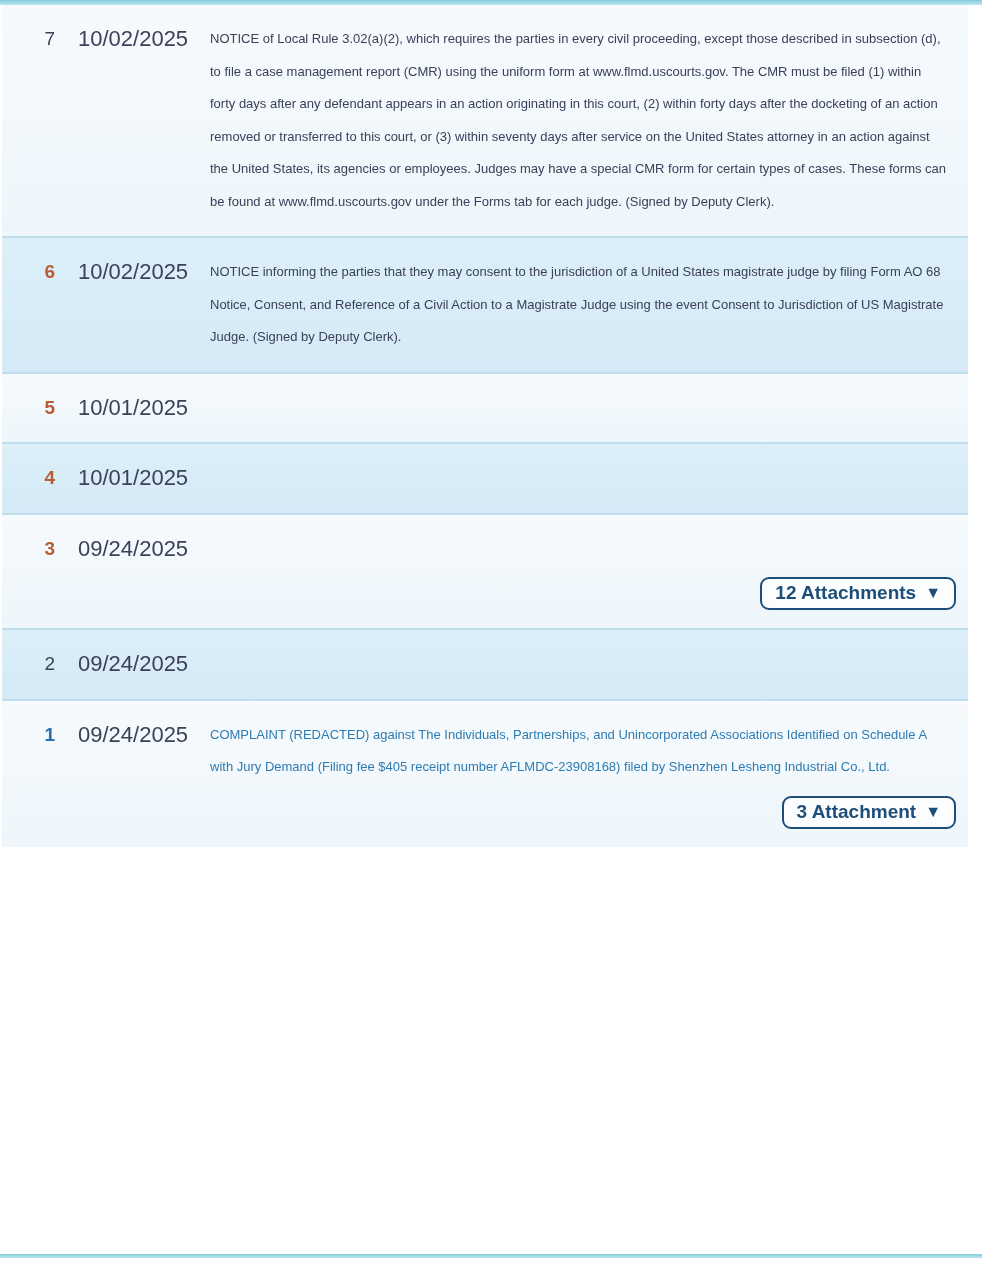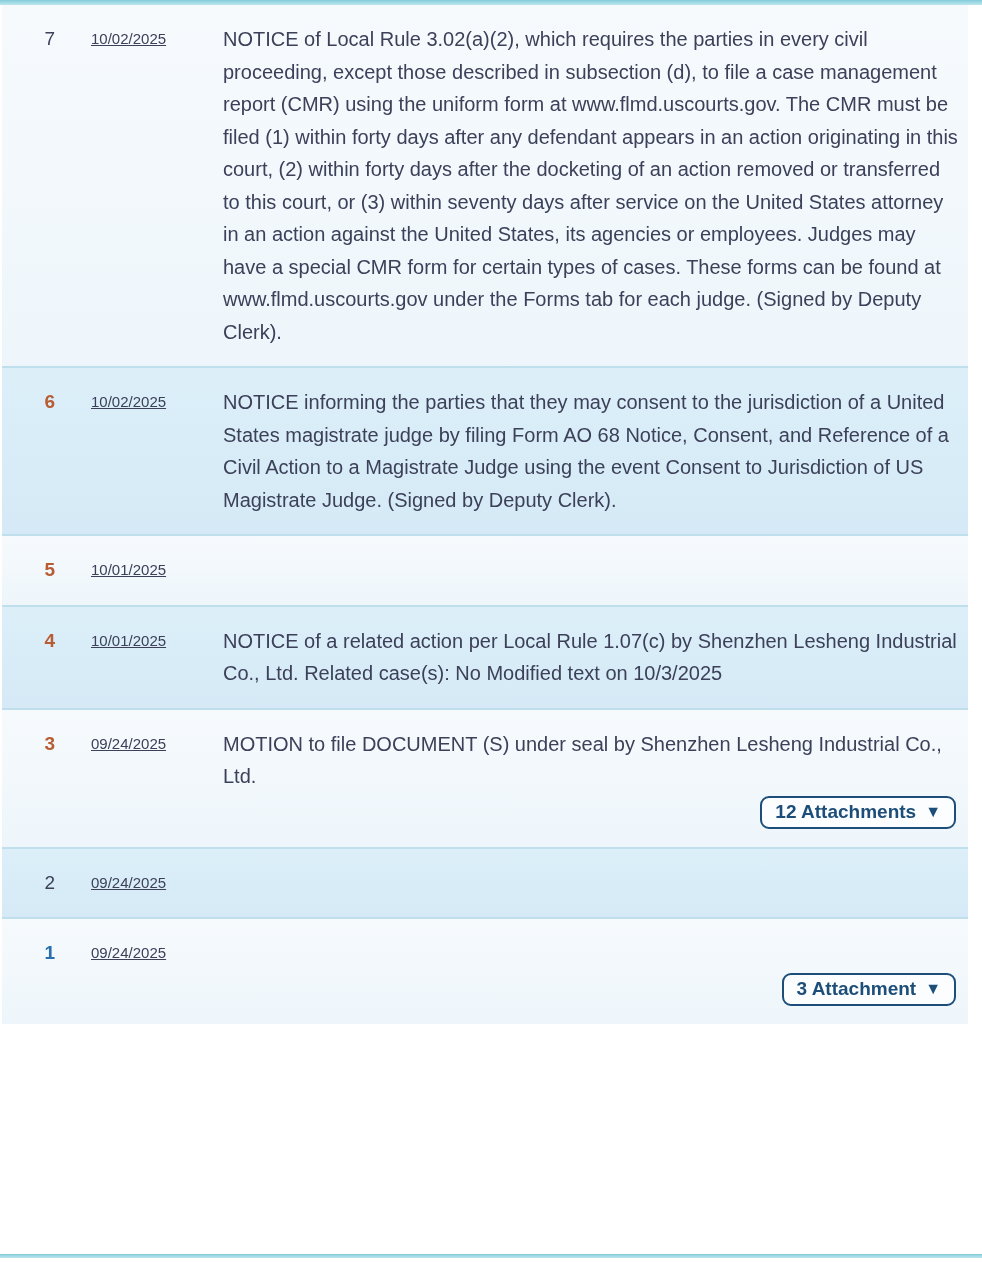--- a/index.html
+++ b/index.html
@@ -29,33 +29,32 @@
     border-bottom:2px solid #bfdfec;
   }
   .row-main { display:flex; align-items:flex-start; }
   .num {
     width:53px; text-align:right; flex:0 0 53px;
     font-size:19px; line-height:32.5px;
   }
   .num.link-orange { color:#b85c33; font-weight:700; cursor:pointer; }
   .num.link-blue   { color:#2a6fad; font-weight:700; cursor:pointer; }
   .date {
-    flex:0 0 112px; margin-left:36px;
-    font-size:15px; line-height:32.5px;
+    flex:0 0 112px; margin-left:23px;
+    font-size:22px; line-height:32.5px;
     white-space:nowrap;
-    text-decoration:underline;
   }
   .desc {
     margin-left:20px; max-width:737px; flex:1;
-    font-size:20px; line-height:32.5px;
+    font-size:13px; line-height:32.5px;
   }
   .desc.link { color:#2e7cb2; cursor:pointer; }
   .att-wrap {
     display:flex; justify-content:flex-end;
-    padding-right:12px; margin-top:3px;
+    padding-right:12px; margin-top:12px;
   }
   .att-btn {
     display:inline-flex; align-items:center;
     font-family:inherit;
     font-size:19px; font-weight:700; color:#1d4e79;
     background:#fbfdff;
     border:2px solid #1d4e79; border-radius:9px;
     padding:3px 13px 4px 13px;
     cursor:pointer;
   }
@@ -93,30 +92,28 @@
       <span class="num link-orange">5</span>
       <span class="date">10/01/2025</span>
     </div>
 
   </div>
 
   <div class="row shaded">
     <div class="row-main">
       <span class="num link-orange">4</span>
       <span class="date">10/01/2025</span>
-      <span class="desc">NOTICE of a related action per Local Rule 1.07(c) by Shenzhen Lesheng Industrial Co., Ltd. Related case(s): No Modified text on 10/3/2025</span>
     </div>
 
   </div>
 
   <div class="row">
     <div class="row-main">
       <span class="num link-orange">3</span>
       <span class="date">09/24/2025</span>
-      <span class="desc">MOTION to file DOCUMENT (S) under seal by Shenzhen Lesheng Industrial Co., Ltd.</span>
     </div>
     <div class="att-wrap">
       <button class="att-btn">
         <span class="att-label">12 Attachments</span>
         <span class="caret">▼</span>
       </button>
     </div>
   </div>
 
   <div class="row shaded">
@@ -124,20 +121,21 @@
       <span class="num">2</span>
       <span class="date">09/24/2025</span>
     </div>
 
   </div>
 
   <div class="row">
     <div class="row-main">
       <span class="num link-blue">1</span>
       <span class="date">09/24/2025</span>
+      <span class="desc link">COMPLAINT (REDACTED) against The Individuals, Partnerships, and Unincorporated Associations Identified on Schedule A with Jury Demand (Filing fee $405 receipt number AFLMDC-23908168) filed by Shenzhen Lesheng Industrial Co., Ltd.</span>
     </div>
     <div class="att-wrap">
       <button class="att-btn">
         <span class="att-label">3 Attachment</span>
         <span class="caret">▼</span>
       </button>
     </div>
   </div>
 </div>
 

